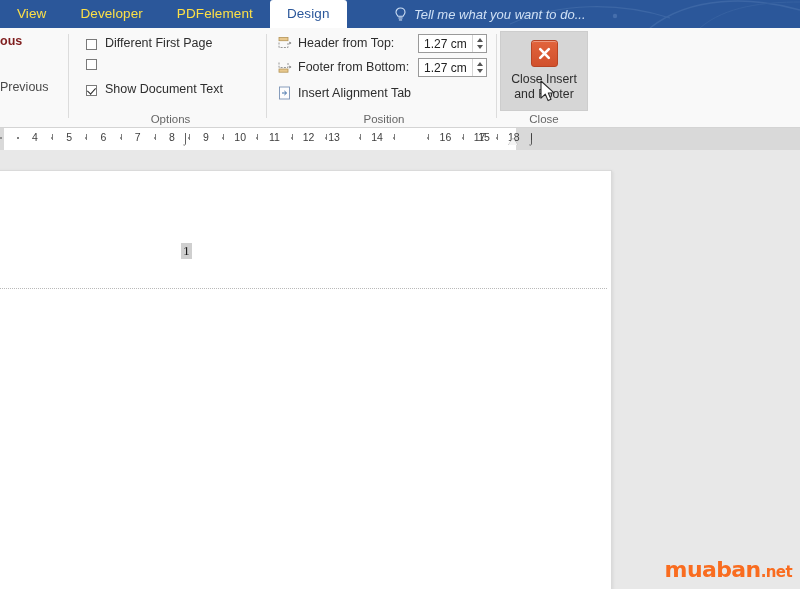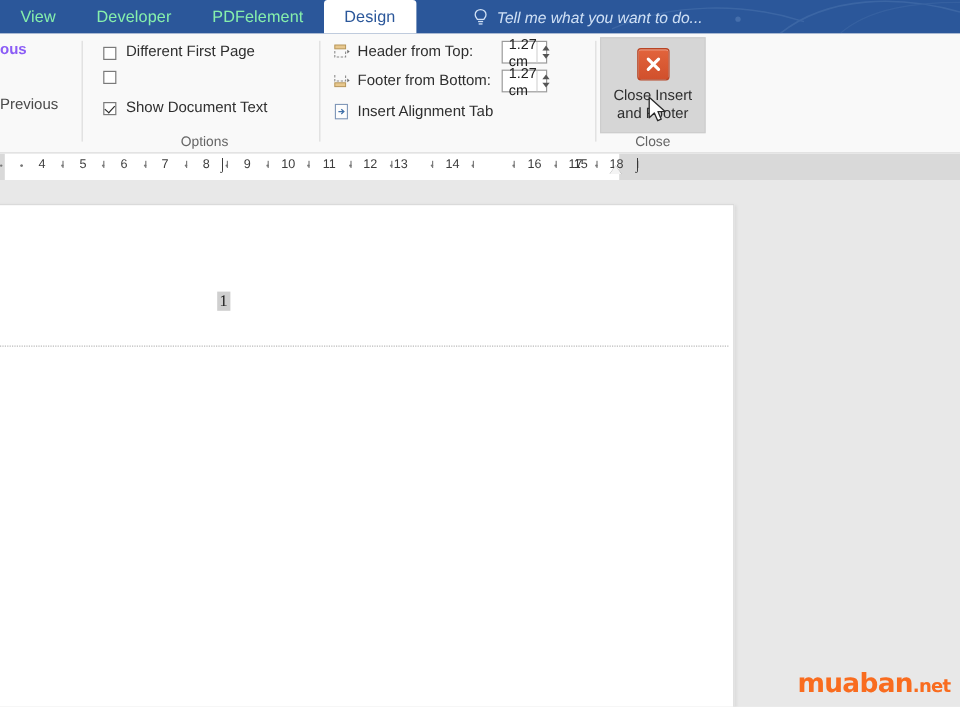--- a/index.html
+++ b/index.html
@@ -17,21 +17,21 @@
     background:#2b579a;overflow:hidden;
   }
   .tabbar .deco{
     position:absolute;right:0;top:0;width:300px;height:28px;
     opacity:.55;
   }
   .tabs{position:absolute;left:0;top:0;height:28px;display:flex;align-items:flex-end;}
   .tab{
     height:28px;line-height:28px;
     padding:0 17px;
-    color:#86efac;font-size:13.5px;letter-spacing:.1px;
+    color:#fde047;font-size:13.5px;letter-spacing:.1px;
     white-space:nowrap;cursor:default;
   }
   .tab.active{
     background:#ffffff;color:#2b579a;font-weight:400;
     border-top-left-radius:3px;border-top-right-radius:3px;
   }
   .tellme{
     position:absolute;left:388px;top:0;height:28px;
     display:flex;align-items:center;gap:7px;
     color:#cfe0f5;font-size:13px;font-style:italic;white-space:nowrap;
@@ -48,21 +48,21 @@
   .grp-sep{
     position:absolute;top:6px;width:1px;height:84px;background:#dcdcdc;
   }
   .grp-label{
     position:absolute;bottom:2px;
     font-size:11.5px;color:#666;text-align:center;white-space:nowrap;
   }
 
   
   .nav-grp{position:absolute;left:-44px;top:0;width:110px;height:99px;}
-  .nav-txt1{position:absolute;left:44px;top:6px;font-size:12.5px;color:#8b5cf6;font-weight:bold;white-space:nowrap;}
+  .nav-txt1{position:absolute;left:44px;top:6px;font-size:12.5px;color:#7f1d1d;font-weight:bold;white-space:nowrap;}
   .nav-txt2{position:absolute;left:30px;top:52px;font-size:12.5px;color:#4a4a4a;white-space:nowrap;}
 
   
   .opt-grp{position:absolute;left:78px;top:0;width:185px;height:99px;}
   .chkrow{position:absolute;display:flex;align-items:flex-end;gap:8px;white-space:nowrap;cursor:default;}
   .chkbox{
     width:11px;height:11px;border:1px solid #7a7a7a;background:#fff;
     box-sizing:border-box;position:relative;flex:0 0 auto;
   }
   .chkbox.checked:after{
@@ -71,21 +71,21 @@
     transform:rotate(42deg);
   }
   .chklabel{font-size:12.5px;color:#2e2e2e;}
 
   
   .pos-grp{position:absolute;left:270px;top:0;width:228px;height:99px;}
   .posrow{position:absolute;display:flex;align-items:center;gap:6px;white-space:nowrap;}
   .poslabel{font-size:12.5px;color:#2e2e2e;}
   .hdricon,.ftricon,.tabicon{width:14px;height:14px;flex:0 0 auto;display:block;}
   .spinbox{
-    position:absolute;width:38px;height:19px;background:#fff;
+    position:absolute;width:69px;height:19px;background:#fff;
     border:1px solid #9a9a9a;box-sizing:border-box;
     display:flex;align-items:center;
   }
   .spinval{font-size:12px;color:#222;padding-left:5px;flex:1;}
   .spinner{
     width:13px;height:17px;border-left:1px solid #d6d6d6;
     display:flex;flex-direction:column;align-items:center;justify-content:center;gap:3px;
     flex:0 0 auto;
   }
   .spin-up,.spin-dn{width:0;height:0;border-left:3px solid transparent;border-right:3px solid transparent;}
@@ -246,20 +246,21 @@
       </div>
 
       <div class="posrow" style="left:8px;top:58px;">
         <svg class="tabicon" viewBox="0 0 14 14">
           <rect x="1.5" y="1" width="10" height="12" fill="#fdfdfd" stroke="#7b93b5" stroke-width=".9"></rect>
           <path d="M4 7 L8.2 7 M6.4 5 L8.6 7 L6.4 9" fill="none" stroke="#3f6fa8" stroke-width="1"></path>
         </svg>
         <span class="poslabel">Insert Alignment Tab</span>
       </div>
 
+      <div class="grp-label" style="left:0;width:228px;">Position</div>
     </div>
     <div class="grp-sep" style="left:496px;"></div>
 
     <div class="close-grp">
       <div class="closebtn">
         <span class="xicon">
           <svg width="17" height="17" viewBox="0 0 17 17">
             <path d="M4.2 4.2 L12.8 12.8 M12.8 4.2 L4.2 12.8" stroke="#ffffff" stroke-width="2.6" stroke-linecap="round"></path>
           </svg>
         </span>

